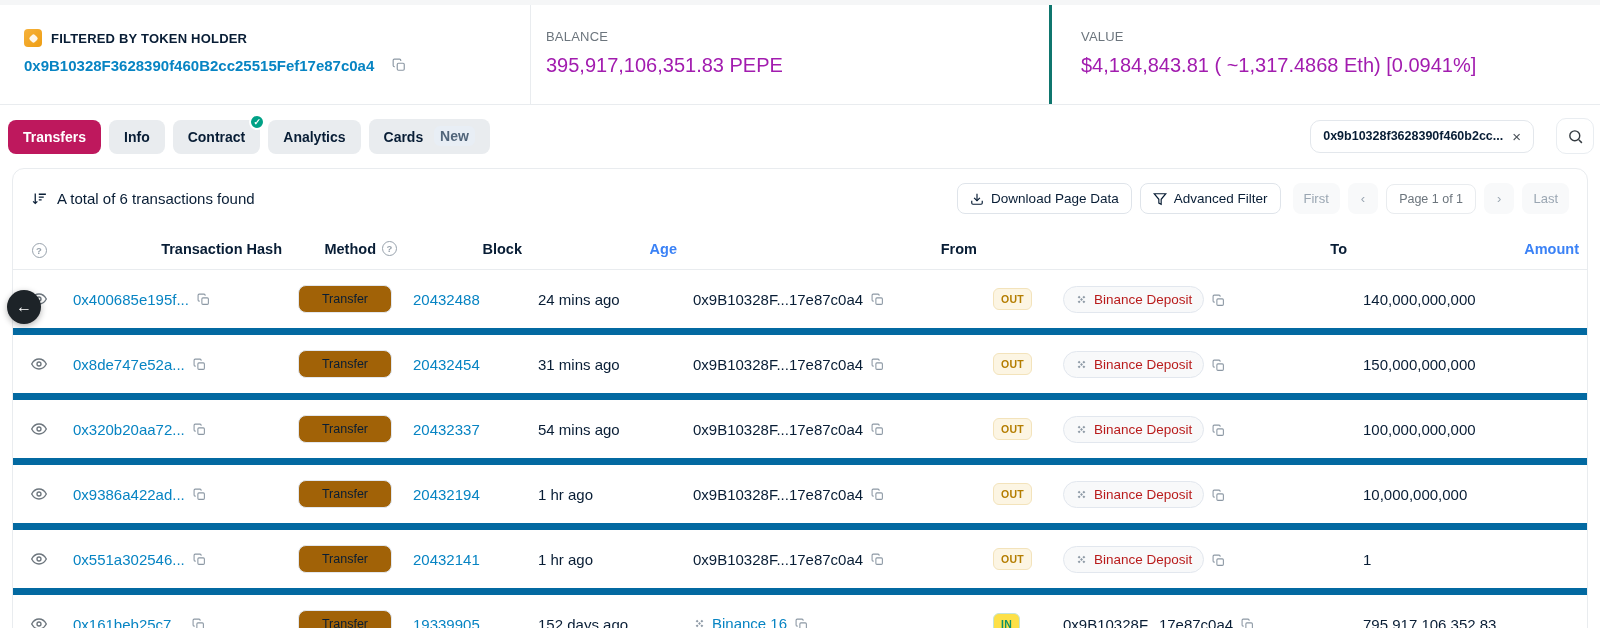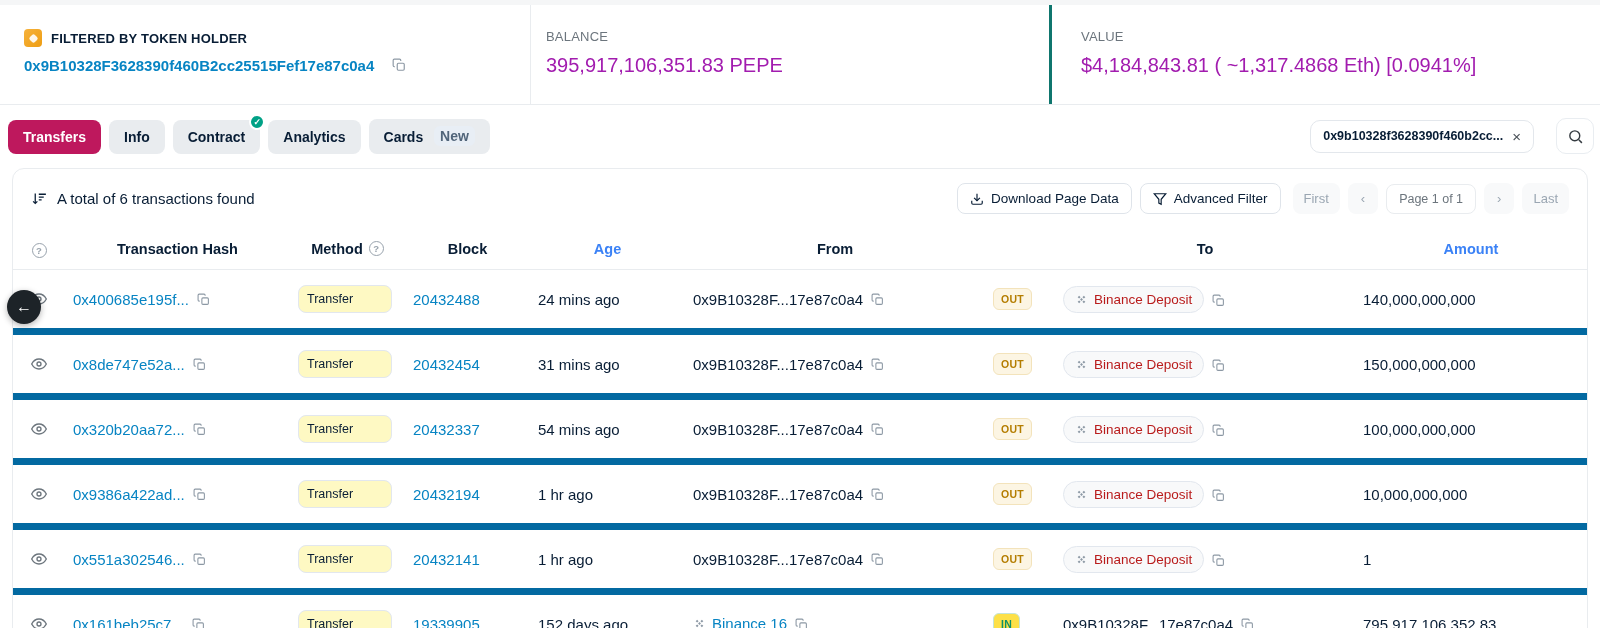--- a/index.html
+++ b/index.html
@@ -41,27 +41,27 @@
   .total{display:flex;align-items:center;gap:9px;font-size:15px;color:#081d35}
   .toolbar-right{display:flex;align-items:center;gap:8px}
   .btn-outline{display:inline-flex;align-items:center;gap:7px;border:1px solid #dfe4ea;background:#fff;border-radius:8px;padding:7px 12px;font-size:13.5px;color:#081d35}
   .pg-group{display:flex;align-items:center;gap:8px;margin-left:4px}
   .pg-btn{background:#f8f9fa;border:none;border-radius:8px;padding:8px 11px;font-size:13px;color:#9aa6b2}
   .pg-arrow{padding:8px 13px;font-size:13px}
   .pg-current{background:#fff;border:1px solid #e9ecef;color:#6c757d;padding:7px 12px;border-radius:8px;font-size:12.5px}
 
   
   table{width:100%;border-collapse:collapse;table-layout:fixed}
-  thead th{font-size:14.5px;font-weight:700;text-align:center;padding:11px 8px;border-bottom:1px solid #e9ecef;color:#081d35;white-space:nowrap}
+  thead th{font-size:14.5px;font-weight:700;text-align:right;padding:11px 8px;border-bottom:1px solid #e9ecef;color:#081d35;white-space:nowrap}
   th.sortable{color:#3b82f6;cursor:pointer}
   th.c-eye,td.c-eye{text-align:center}
   td{padding:15px 8px;border-bottom:7px solid #0369a1;font-size:15px;white-space:nowrap;overflow:hidden;vertical-align:middle}
   .link{color:#0784c3;text-decoration:none;cursor:pointer}
   .eye-btn{border:none;background:none;line-height:0;padding:4px}
-  .method-pill{display:inline-block;min-width:94px;text-align:left;border:1px solid #e2e7ee;background:#fef9c3;border-radius:8px;padding:6px 8px;font-size:12.5px;color:#081d35}
+  .method-pill{display:inline-block;min-width:94px;text-align:center;border:1px solid #e2e7ee;background:#a16207;border-radius:8px;padding:6px 8px;font-size:12.5px;color:#081d35}
   .dir-badge{display:inline-block;font-size:10.5px;font-weight:700;letter-spacing:.3px;padding:4px 7px;border-radius:6px}
   .dir-badge.out{color:#b47d00;background:#fcf5e3;border:1px solid #f3e3bb}
   .dir-badge.in{color:#0f9168;background:#fde047;border:1px solid #c4e4d5}
   .tag-chip{display:inline-flex;align-items:center;gap:6px;border:1px solid #e2e7ee;background:#f8f9fa;border-radius:999px;padding:5px 11px;font-size:13.5px;color:#b91c1c;cursor:pointer}
   .tag-link{display:inline-flex;align-items:center;gap:6px;color:#0784c3;font-size:15px;cursor:pointer}
   .help{display:inline-flex;width:15px;height:15px;border:1.2px solid #98a2ac;border-radius:50%;color:#98a2ac;font-size:9.5px;align-items:center;justify-content:center;font-weight:700;vertical-align:-2px}
   .th-flex{display:inline-flex;align-items:center;gap:6px}
 
   
   .back-fab{position:absolute;left:7px;top:290px;width:34px;height:34px;border-radius:50%;background:#1d2328;color:#fff;border:none;display:flex;align-items:center;justify-content:center;font-size:16px;z-index:5;box-shadow:0 2px 6px rgba(0,0,0,.3)}

